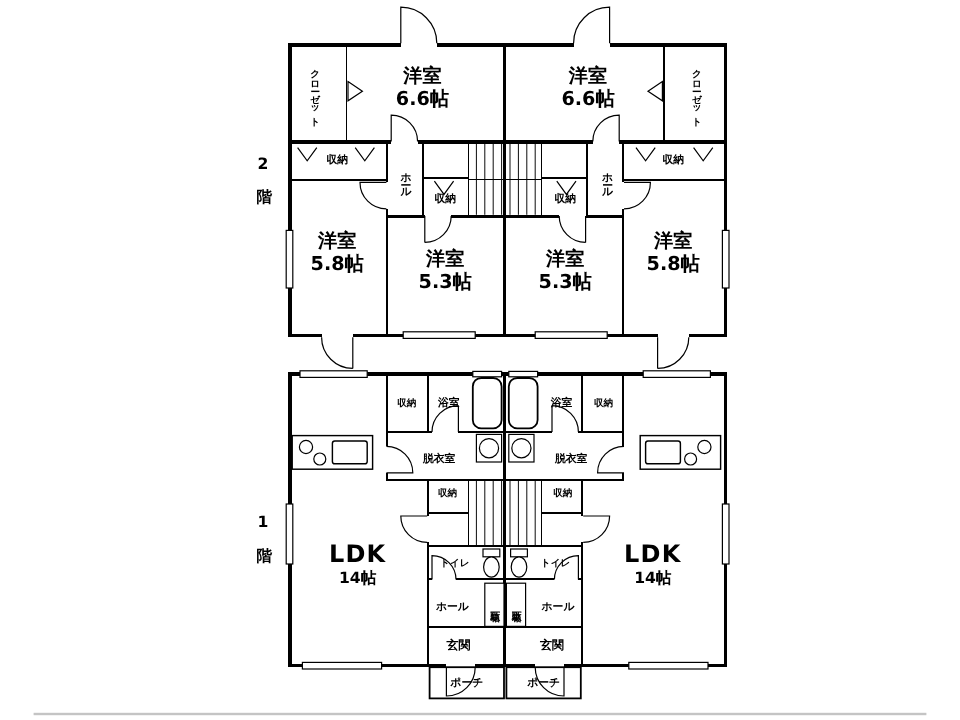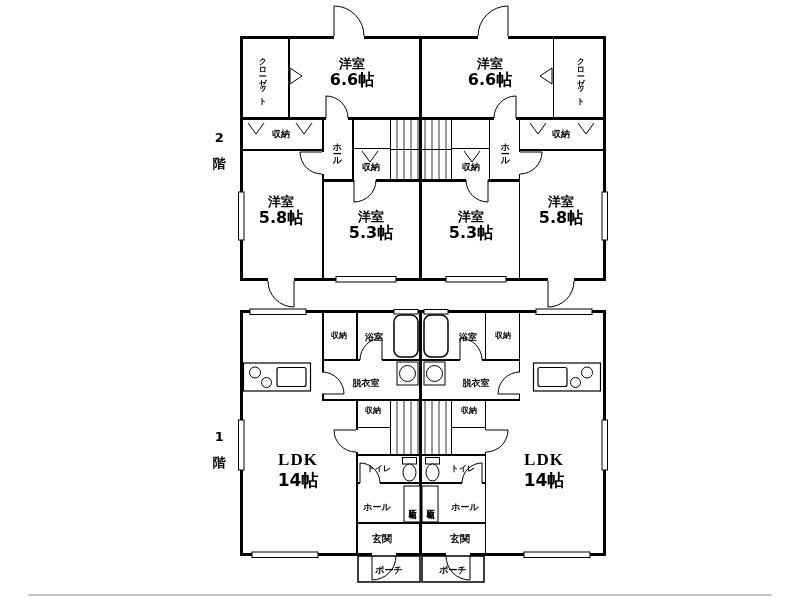--- a/index.html
+++ b/index.html
@@ -7,24 +7,24 @@
     position:relative;width:800px;height:600px;background:#ffffff;overflow:hidden;
     font-family:"DejaVu Sans","Liberation Sans",sans-serif;color:#000;
   }
   #plan{position:absolute;left:0;top:0;}
   .lbl{
     position:absolute;transform:translate(-50%,-50%);
     white-space:nowrap;text-align:center;line-height:1.18;font-weight:bold;color:#000;
   }
   .sm{font-size:9px;}
   .xs{font-size:8px;}
-  .room .name{font-size:13px;}
+  .room .name{font-size:16px;}
   .room .size{font-size:16px;}
-  .ldk .name{font-size:17px;letter-spacing:1px;font-family:Liberation Serif, serif;}
-  .ldk .size{font-size:17px;}
+  .ldk .name{font-size:20px;letter-spacing:1px;}
+  .ldk .size{font-size:13px;}
   .v{writing-mode:vertical-rl;text-orientation:mixed;letter-spacing:1px;}
   .floorlab{font-size:13px;writing-mode:vertical-rl;text-orientation:upright;letter-spacing:2px;}
   .entr{font-size:10px;}
 </style>
 </head>
 <body>
 
 <div id="stage">
 
   <svg id="plan" width="800" height="600" viewBox="0 0 800 600">

